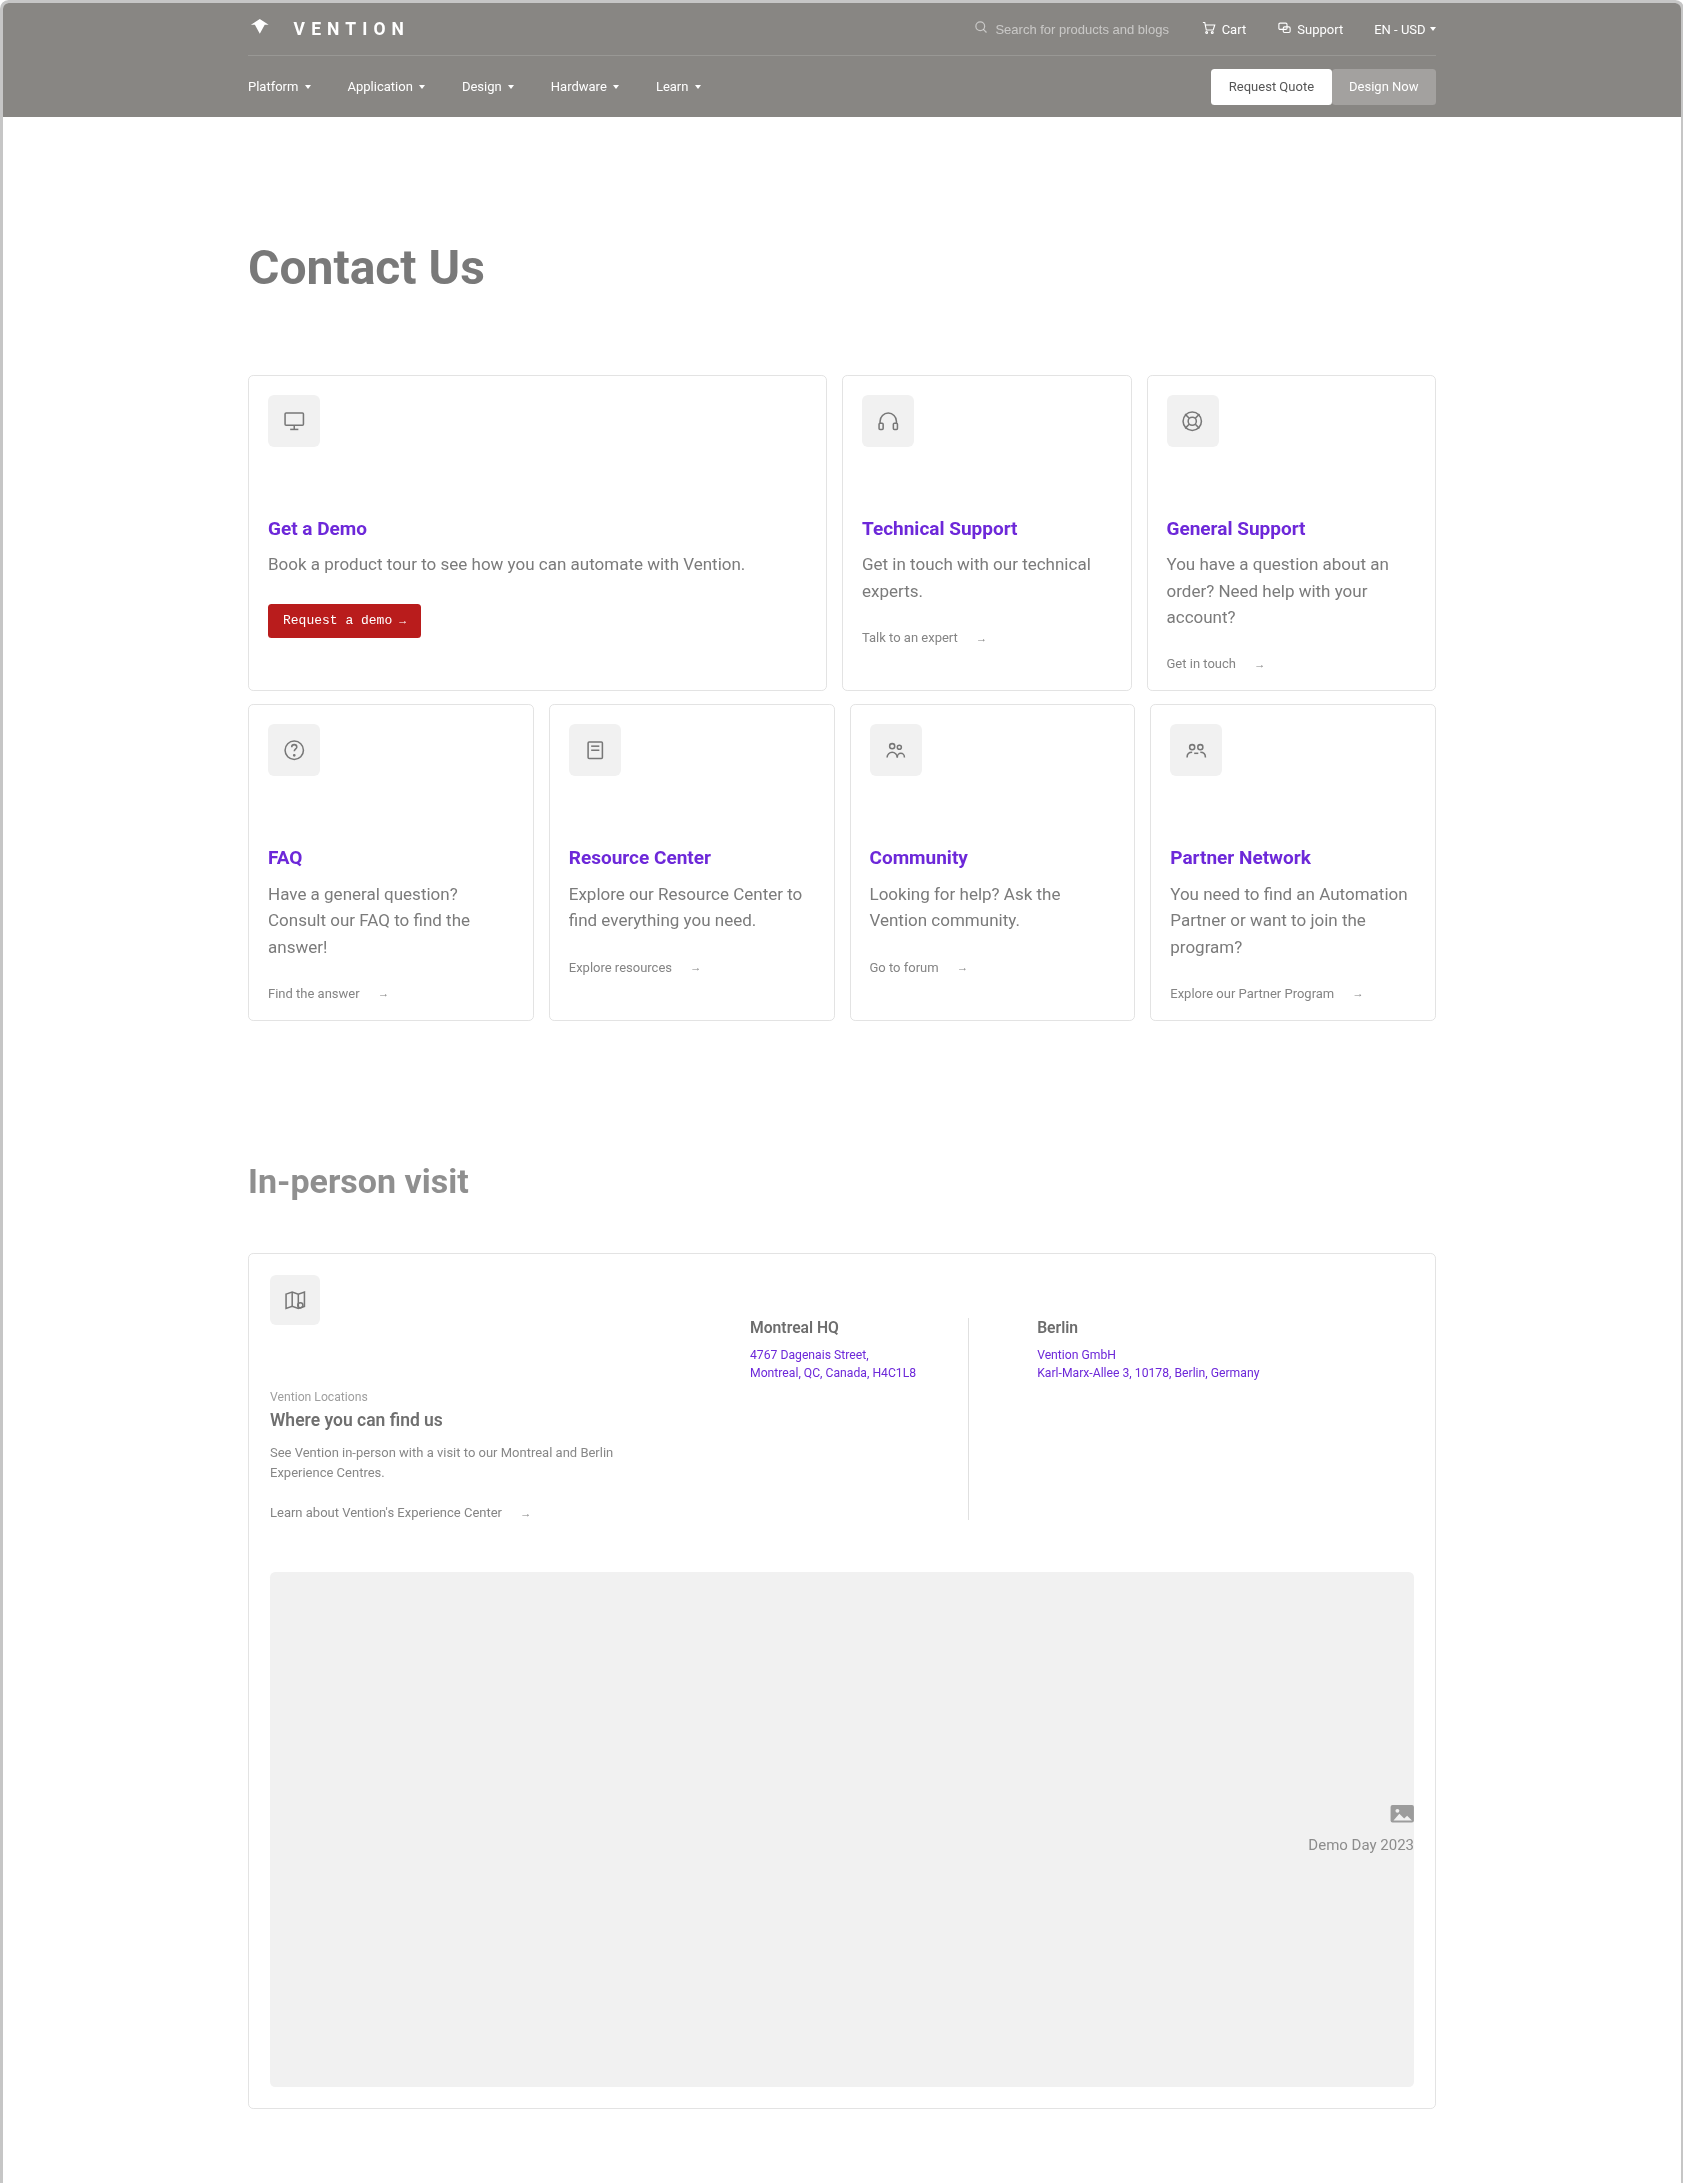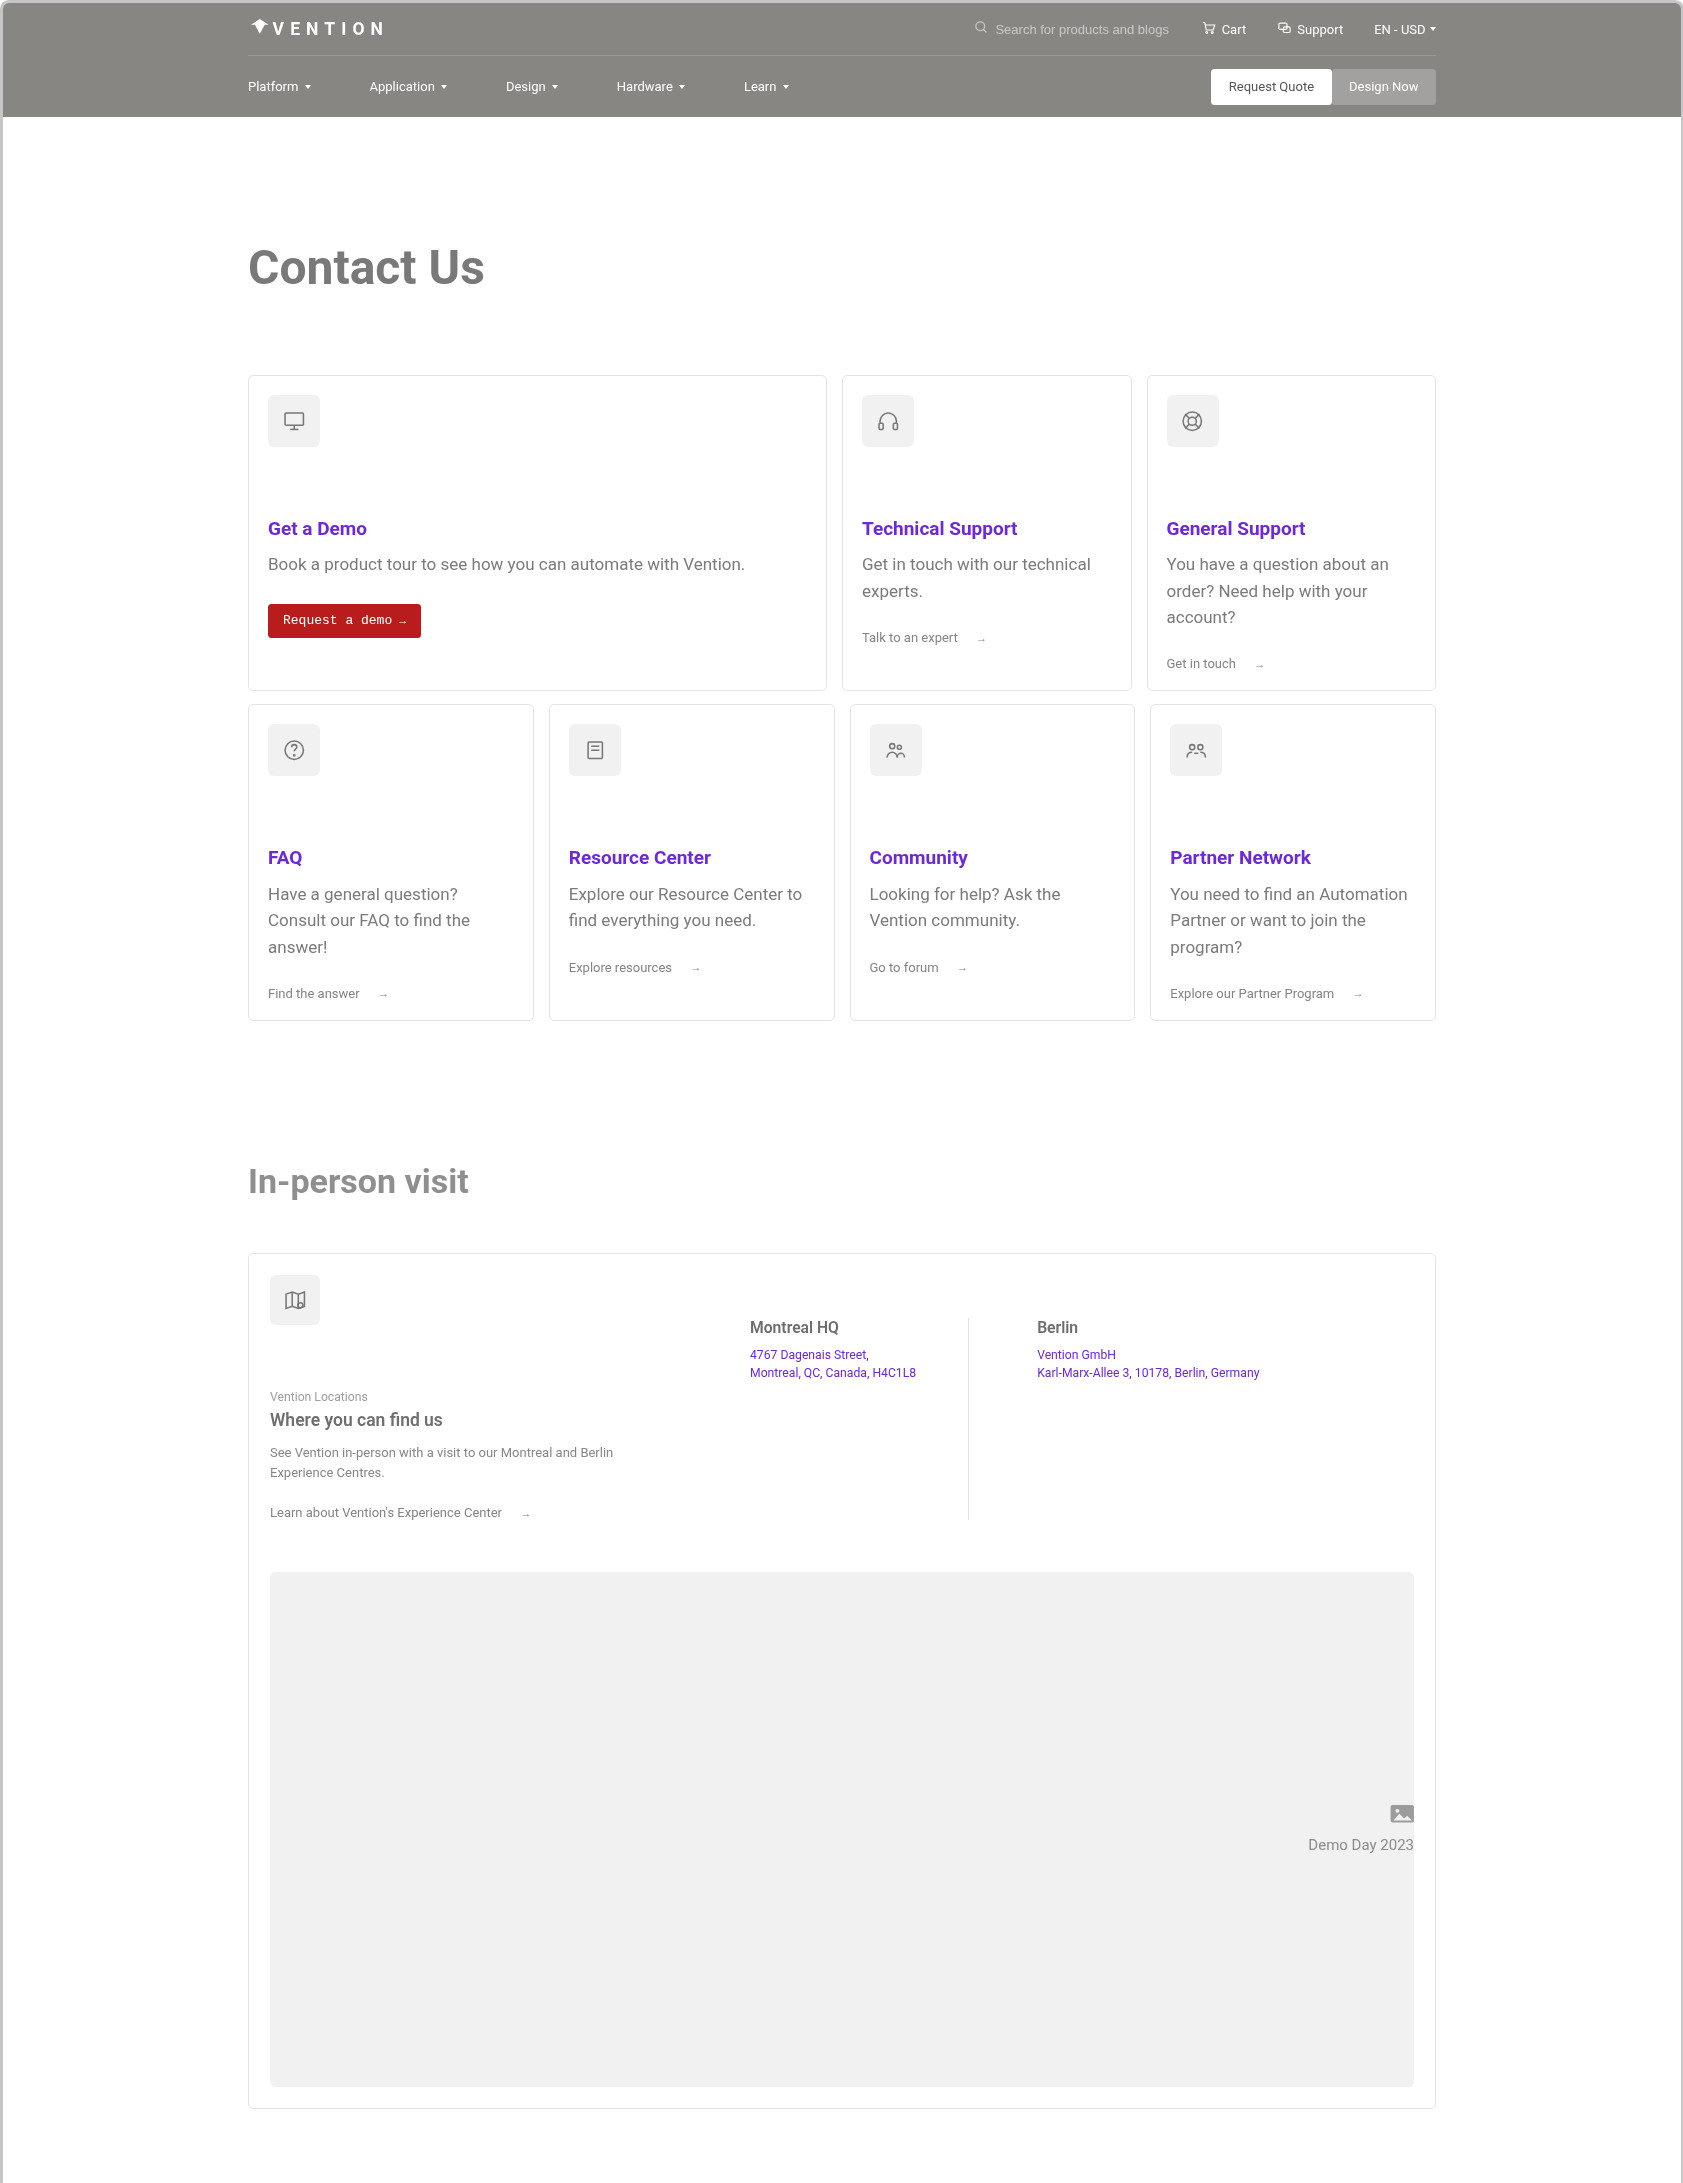--- a/index.html
+++ b/index.html
@@ -1,30 +1,30 @@
 <!DOCTYPE html>
 <html style="font-size:7px"><head>
 <meta charset="utf-8">
 <style>
 *{box-sizing:border-box;margin:0;padding:0}
 body{font-family:-apple-system,BlinkMacSystemFont,'Segoe UI',Roboto,Arial,sans-serif;background:#fff;color:#4d4d4d;width:1684px;border:3.5px solid #c6c6c6;border-radius:8.7px;overflow:hidden}
 .header{background:#888683;padding:0}
 .header-inner{max-width:1223px;margin:0 auto;padding:0 17.5px}
 .top-bar{display:flex;align-items:center;justify-content:space-between;height:53px;border-bottom:0.4px solid rgba(255,255,255,.15)}
-.logo{display:flex;align-items:center;gap:1px;color:#fff}
+.logo{display:flex;align-items:center;gap:22px;color:#fff}
 .logo-icon svg{width:23.6px;height:23.6px}
 .logo-text{font-size:17.5px;font-weight:700;letter-spacing:6.1px;color:#fff}
 .top-right{display:flex;align-items:center;gap:31px}
 .search-wrap{display:flex;align-items:center;gap:6.1px;color:rgba(255,255,255,.55);font-size:13px}
 .search-input{background:transparent;border:none;color:rgba(255,255,255,.7);font-size:13px;width:175px;outline:none}
 .search-input::placeholder{color:rgba(255,255,255,.55)}
 .top-link{display:flex;align-items:center;gap:5.2px;color:#fff;font-size:13px;text-decoration:none}
 .lang-sel{display:flex;align-items:center;gap:4.4px;color:#fff;font-size:13px}
 .nav-bar{display:flex;align-items:center;justify-content:space-between;height:61px}
-.nav-links{display:flex;gap:59px}
+.nav-links{display:flex;gap:37px}
 .nav-item{display:flex;align-items:center;gap:6.1px;color:#fff;font-size:13px;cursor:pointer}
 .nav-actions{display:flex;}
 .btn{padding:10.5px 17.5px;border-radius:3.5px;font-size:13px;border:none;cursor:pointer;font-family:inherit}
 .btn-white{background:#fff;color:#555}
 .btn-grey{background:#a3a19f;color:#fff}
 .main{max-width:1223px;margin:0 auto;padding:0 17.5px}
 h1{font-size:48px;font-weight:700;color:#797979;margin:122px 0 79px}
 h2{font-size:34px;font-weight:700;color:#8f8f8f;margin:140px 0 52px}
 .cards{display:grid;gap:15px;margin-bottom:13px}
 .cards.row1{grid-template-columns:2fr 1fr 1fr}

